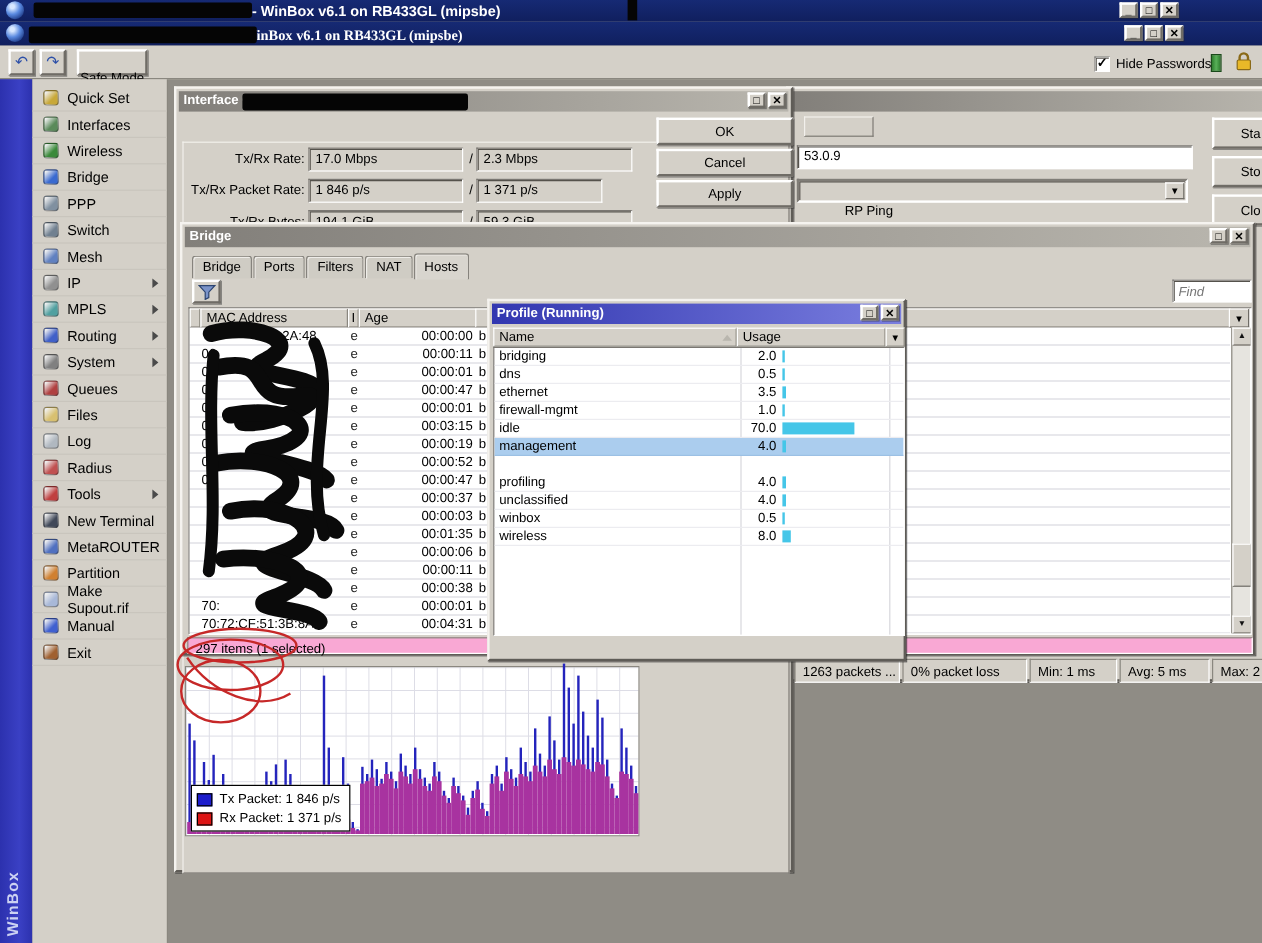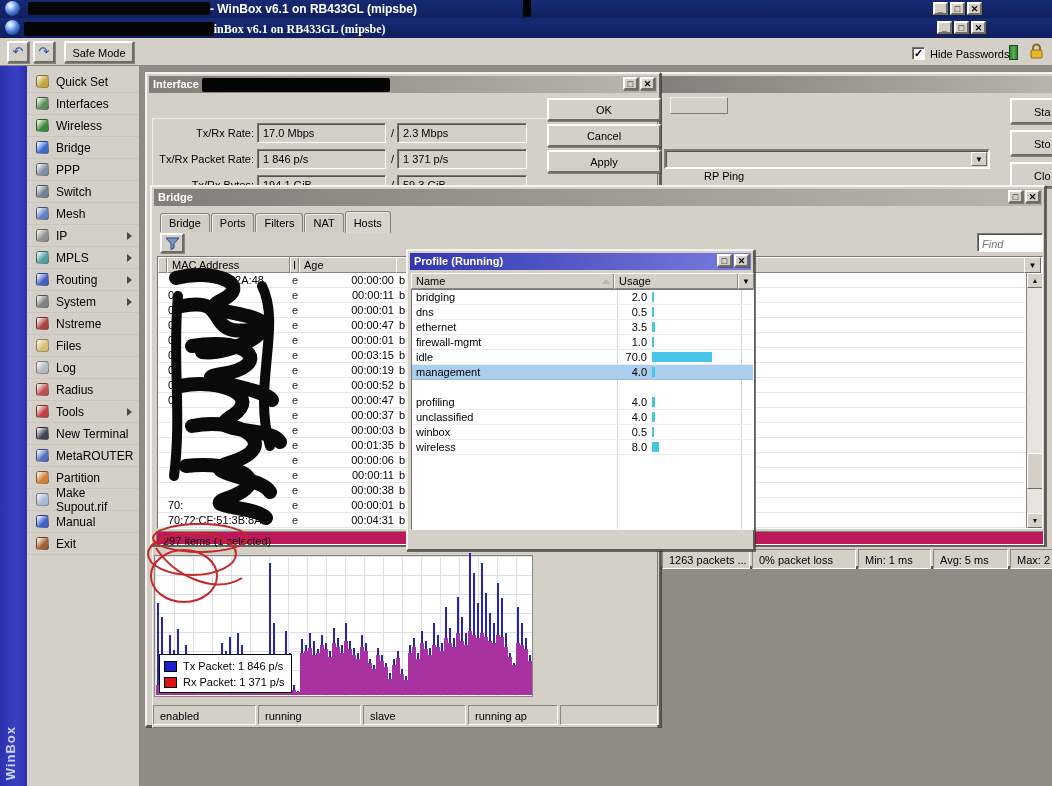--- a/index.html
+++ b/index.html
@@ -85,21 +85,21 @@
   #plist { position:absolute; background:#fff; border:1px solid; border-color:#7a7772 #fff #fff #7a7772; overflow:hidden; }
   .prow { position:absolute; left:0; width:100%; height:15px; border-bottom:1px solid #ececf0; }
   .prow span { position:absolute; line-height:14px; white-space:nowrap; }
   .pname { left:4px; width:196px; }
   .pval { left:203px; width:32px; text-align:right; }
   .pbar { position:absolute; left:240px; top:2px; height:10px; background:#45c6e8; }
   .prow.sel { background:#abcdee; border-bottom:1px solid #9cc0e4; }
   .prow.foc { outline:1px dotted #444; outline-offset:-1px; }
   .coldiv { position:absolute; width:1px; background:#d8d8dc; top:0; bottom:0; }
 
-  .statusbar { position:absolute; background:#be185d; border:1px solid; border-color:#8a877f #fff #fff #8a877f; padding:3px 0 0 6px; white-space:nowrap; }
+  .statusbar { position:absolute; background:#f9a8d4; border:1px solid; border-color:#8a877f #fff #fff #8a877f; padding:3px 0 0 6px; white-space:nowrap; }
 
   .find { position:absolute; background:#fff; border:1px solid; border-color:#7a7772 #fff #fff #7a7772; box-shadow:inset 1px 1px 0 #55524c; font-style:italic; color:#777; padding:2px 0 0 4px; font-family:"Liberation Sans",sans-serif; font-size:11px; }
 
   .dropbtn { position:absolute; background:#d4d0c8; border:1px solid; border-color:#fff #6f6c66 #6f6c66 #fff; text-align:center; font-size:8px; line-height:14px; }
 
   svg.scribble { position:absolute; pointer-events:none; }
   .blacktick { position:absolute; background:#050505; }
 </style>
 </head>
 <body>
@@ -125,21 +125,21 @@
       <span class="wbtn btn">_</span>
       <span class="wbtn btn">□</span>
       <span class="wbtn btn">✕</span>
     </span>
   </div>
   <div class="blacktick" style="left:523px;top:0;width:8px;height:17px;"></div>
 
   <div id="toolbar">
     <div class="tool-btn btn" style="left:7px;width:22px;"><span class="arrow-glyph">↶</span></div>
     <div class="tool-btn btn" style="left:33px;width:22px;"><span class="arrow-glyph">↷</span></div>
-    <div class="tool-btn btn" style="left:64px;width:70px;padding-top:4px;">Safe Mode</div>
+    <div class="tool-btn btn" style="left:64px;width:59px;padding-top:16px;">Safe Mode</div>
     <div id="hidepw">
       <span class="cbox">✓</span>
       <span>Hide Passwords</span>
     </div>
     <div class="abs" style="left:1009px;top:7px;width:9px;height:15px;background:linear-gradient(90deg,#2f7f2f,#58b058,#2f7f2f);border:1px solid #1a4a1a;"></div>
     <svg class="abs" style="left:1028px;top:5px;" width="17" height="17" viewBox="0 0 17 17">
       <path d="M5 8 V5 a3.5 3.5 0 0 1 7 0 V8" fill="none" stroke="#8a6a18" stroke-width="2"></path>
       <rect x="3" y="7" width="11" height="8" rx="1" fill="#e8b828" stroke="#8a6a18"></rect>
     </svg>
   </div>
@@ -191,21 +191,21 @@
         <span class="mil">Routing</span>
         <span class="arr"></span>
       </div>
       <div class="mi">
         <span class="mic" style="background: linear-gradient(135deg, rgb(240, 240, 240) 10%, rgb(128, 128, 128) 60%);"></span>
         <span class="mil">System</span>
         <span class="arr"></span>
       </div>
       <div class="mi">
         <span class="mic" style="background: linear-gradient(135deg, rgb(240, 240, 240) 10%, rgb(176, 64, 64) 60%);"></span>
-        <span class="mil">Nstreme</span>
+        <span class="mil">Queues</span>
       </div>
       <div class="mi">
         <span class="mic" style="background: linear-gradient(135deg, rgb(240, 240, 240) 10%, rgb(216, 192, 112) 60%);"></span>
         <span class="mil">Files</span>
       </div>
       <div class="mi">
         <span class="mic" style="background: linear-gradient(135deg, rgb(240, 240, 240) 10%, rgb(176, 184, 192) 60%);"></span>
         <span class="mil">Log</span>
       </div>
       <div class="mi">
@@ -239,20 +239,21 @@
       </div>
       <div class="mi">
         <span class="mic" style="background: linear-gradient(135deg, rgb(240, 240, 240) 10%, rgb(160, 96, 48) 60%);"></span>
         <span class="mil">Exit</span>
       </div>
     </div>
 
   <div class="win" style="left:655px;top:72px;width:420px;height:496px;z-index:10;">
     <div class="wt wt-gray"></div>
     <div class="panel" style="left:13px;top:23px;width:58px;height:17px;"></div>
+    <div class="abs" style="left:7px;top:47px;width:330px;height:20px;background:#fff;border:1px solid;border-color:#7a7772 #fff #fff #7a7772;box-shadow:inset 1px 1px 0 #55524c;padding:2px 0 0 5px;">53.0.9</div>
     <div class="abs in" style="left:7px;top:75px;width:326px;height:20px;">
       <span class="dropbtn" style="right:1px;top:1px;width:16px;height:14px;">▼</span>
     </div>
     <div class="abs" style="left:47px;top:96px;">RP Ping</div>
     <div class="btn abs" style="left:353px;top:24px;width:90px;height:26px;text-align:left;padding:6px 0 0 22px;">Sta</div>
     <div class="btn abs" style="left:353px;top:56px;width:90px;height:26px;text-align:left;padding:6px 0 0 22px;">Sto</div>
     <div class="btn abs" style="left:353px;top:88px;width:90px;height:26px;text-align:left;padding:6px 0 0 22px;">Clo</div>
     <div class="scells" style="left:5px;top:475px;">
         <span class="scell" style="width: 88px;">1263 packets ...</span>
         <span class="scell" style="width: 104px;">0% packet loss</span>
@@ -277,21 +278,21 @@
     <div class="frow" style="left:0;top:49px;width:516px;">
       <span class="flabel" style="right:409px;">Tx/Rx Rate:</span>
       <span class="ffield" style="left:110px;width:129px;">17.0 Mbps</span>
       <span class="fslash" style="left:244px;">/</span>
       <span class="ffield" style="left:250px;width:130px;">2.3 Mbps</span>
     </div>
     <div class="frow" style="left:0;top:75px;width:516px;">
       <span class="flabel" style="right:409px;">Tx/Rx Packet Rate:</span>
       <span class="ffield" style="left:110px;width:129px;">1 846 p/s</span>
       <span class="fslash" style="left:244px;">/</span>
-      <span class="ffield" style="left:250px;width:130px;">1 371 p/s</span>
+      <span class="ffield" style="left:250px;width:105px;">1 371 p/s</span>
     </div>
     <div class="frow" style="left:0;top:101px;width:516px;">
       <span class="flabel" style="right:409px;">Tx/Rx Bytes:</span>
       <span class="ffield" style="left:110px;width:129px;">194.1 GiB</span>
       <span class="fslash" style="left:244px;">/</span>
       <span class="ffield" style="left:250px;width:130px;">59.3 GiB</span>
     </div>
 
     <div class="btn abs" style="left:400px;top:24px;width:114px;height:23px;padding-top:4px;">OK</div>
     <div class="btn abs" style="left:400px;top:50px;width:114px;height:23px;padding-top:4px;">Cancel</div>
@@ -586,27 +587,20 @@
         <div class="lrow">
             <span class="lsw" style="background: rgb(28, 28, 204);"></span>
             <span>Tx Packet:  1 846 p/s</span>
           </div>
         <div class="lrow">
             <span class="lsw" style="background: rgb(221, 20, 20);"></span>
             <span>Rx Packet:  1 371 p/s</span>
           </div>
       </div>
     </div>
-    <div class="scells" style="left:6px;top:631px;">
-        <span class="scell" style="width: 103px;">enabled</span>
-        <span class="scell" style="width: 103px;">running</span>
-        <span class="scell" style="width: 103px;">slave</span>
-        <span class="scell" style="width: 90px;">running ap</span>
-        <span class="scell" style="width: 98px;"></span>
-      </div>
   </div>
 
   <div class="win" style="left:150px;top:185px;width:896px;height:361px;z-index:30;">
     <div class="wt wt-gray">
       <span>Bridge</span>
       <span class="wbtns">
         <span class="wbtn btn">□</span>
         <span class="wbtn btn">✕</span>
       </span>
     </div>

